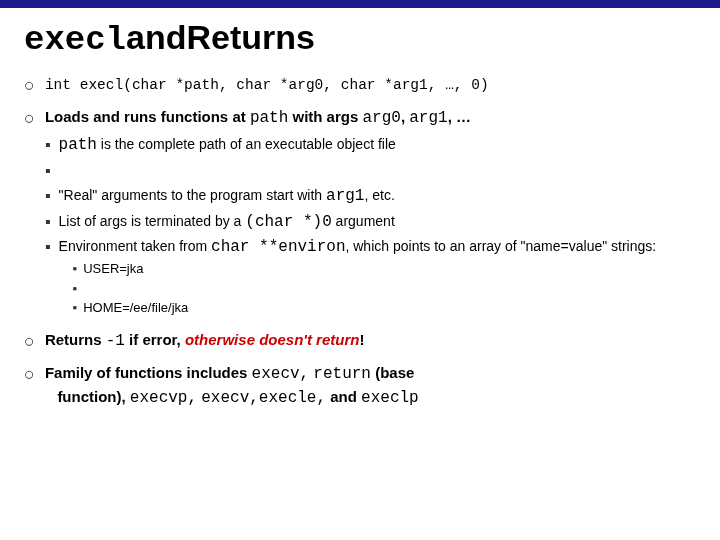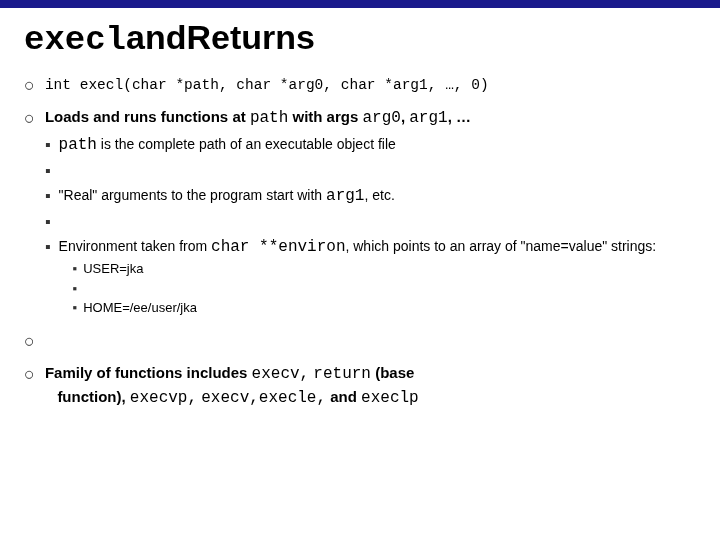--- a/index.html
+++ b/index.html
@@ -176,49 +176,55 @@
 
           <li>
             <span class="sub-bullet">▪</span>
             <span class="sub-content">
               "Real" arguments to the program start with <mono>arg1</mono>, etc.
             </span>
           </li>
 
           <li>
             <span class="sub-bullet">▪</span>
+            <span class="sub-content">
+              List of args is terminated by a <mono>(char  *)0</mono> argument
+            </span>
           </li>
 
           <li>
             <span class="sub-bullet">▪</span>
             <span class="sub-content">
               Environment taken from <mono>char  **environ</mono>, which points to an array
               of "name=value" strings:
               <ul class="sub-sub-list">
                 <li>
                   <span class="sub-sub-bullet">▪</span>
                   <span>USER=jka</span>
                 </li>
                 <li>
                   <span class="sub-sub-bullet">▪</span>
                 </li>
                 <li>
                   <span class="sub-sub-bullet">▪</span>
-                  <span>HOME=/ee/user/jka</span>
+                  <span>HOME=/ee/file/jka</span>
                 </li>
               </ul>
             </span>
           </li>
 
         </ul>
       </span>
     </li>
 
     <li>
       <span class="bullet-char">○</span>
+      <span class="bullet-content">
+        <span class="bold">Returns </span><mono>-1</mono><span class="bold"> if error, </span><span class="red-italic">otherwise doesn't return</span><span class="bold">!</span>
+      </span>
     </li>
 
     <li>
       <span class="bullet-char">○</span>
       <span class="bullet-content">
         <span class="bold">Family of functions includes </span><mono>execv,</mono><span class="bold"> </span><mono>return</mono><span class="bold">  (base<br>&nbsp;&nbsp;&nbsp;function),  </span><mono>execvp,</mono><span class="bold"> </span><mono>execv,</mono><mono>execle,</mono><span class="bold"> and </span><mono>execlp</mono>
       </span>
     </li>
 
   </ul>

